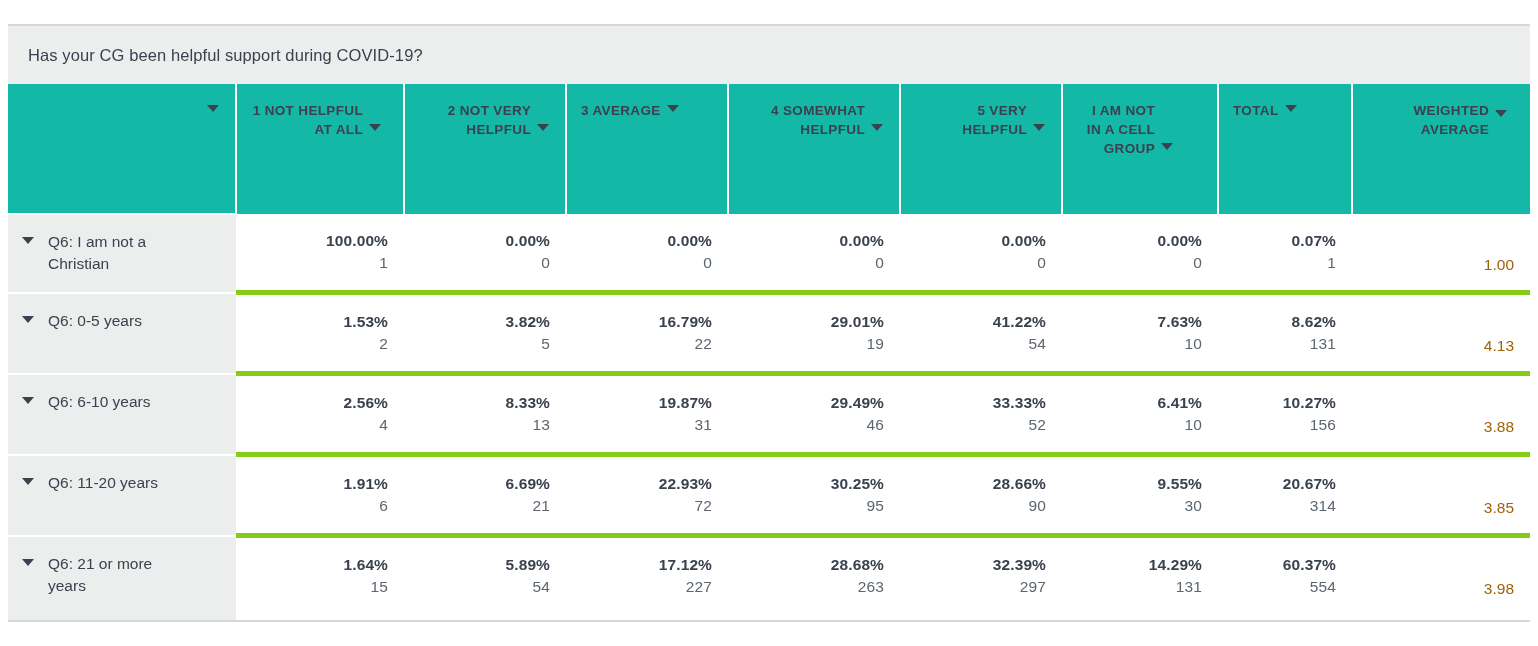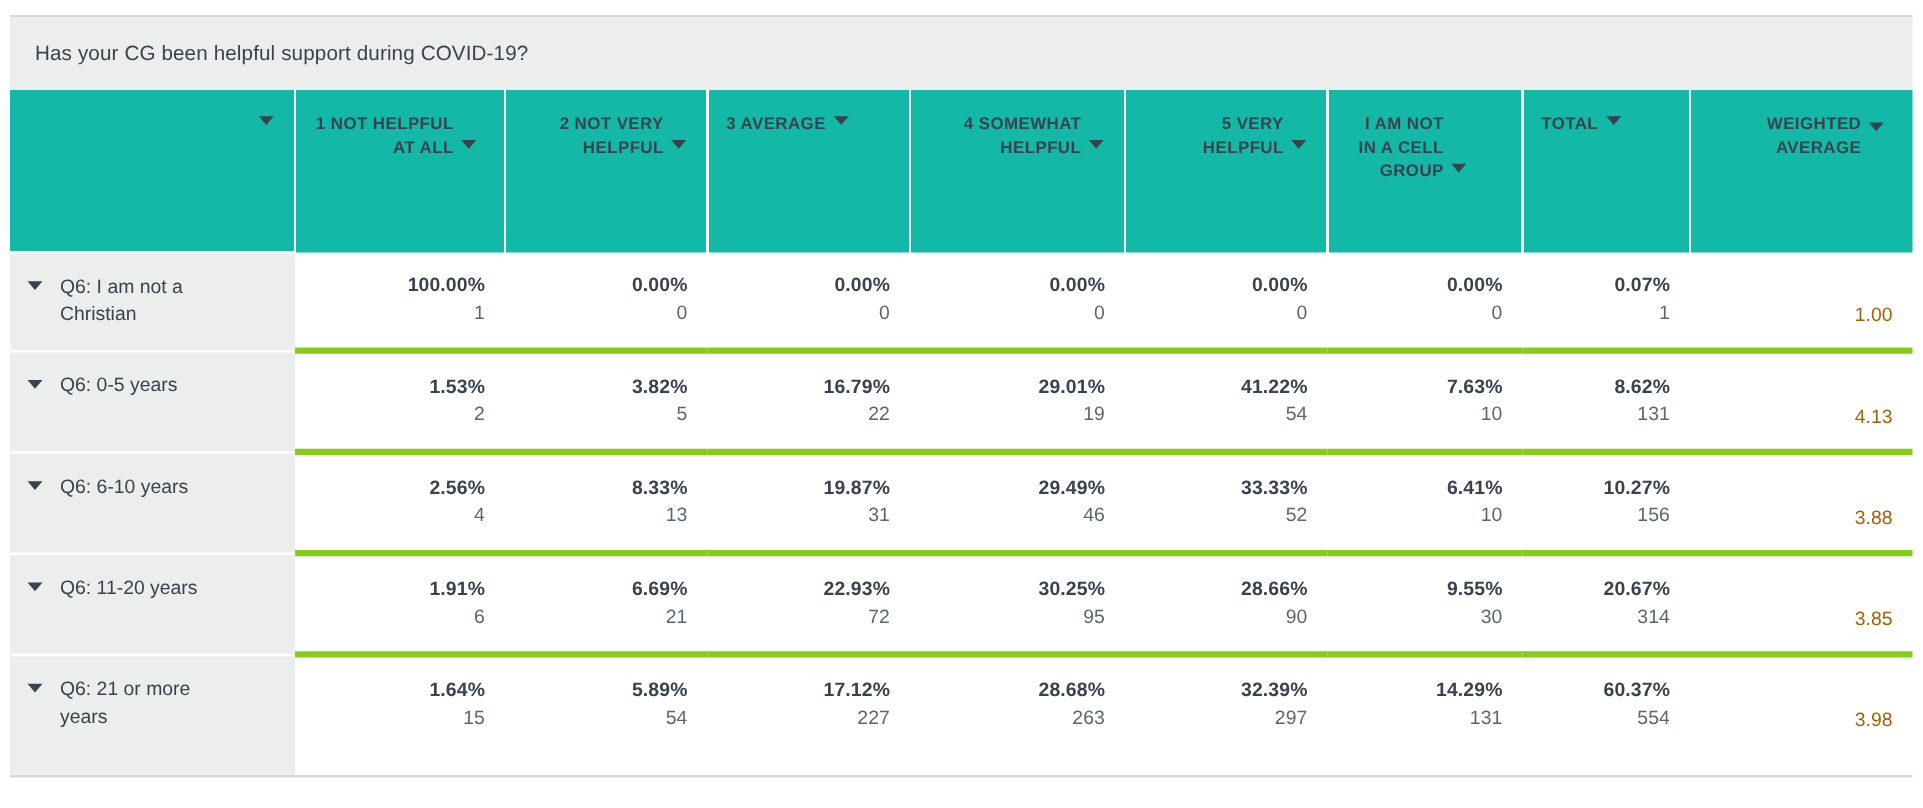--- a/index.html
+++ b/index.html
@@ -16,21 +16,21 @@
   }
 
   .crosstab-wrap {
     width: 1538px;
     padding-top: 12px;
     box-sizing: border-box;
   }
 
   .crosstab {
     width: 1522px;
-    margin: 0 8px;
+    margin: 12px 8px;
     border-top: 2px solid #d6d9d8;
     border-bottom: 2px solid #d6d9d8;
     box-sizing: border-box;
   }
 
   
   .question-bar {
     background: #eceeed;
     height: 58px;
     display: flex;
@@ -153,21 +153,21 @@
     letter-spacing: 0.1px;
   }
   td.wavg {
     font-size: 15.5px;
     color: #a16207;
     padding-top: 40px;
     text-align: right;
   }
   tr.tall td { height: 76px; }
   tr.short td { height: 78px; }
-  tr.last td { height: 96px; }
+  tr.last td { height: 84px; }
 
   tr.tall td.wavg { padding-top: 40px; }
 </style>
 </head>
 <body>
 
 <div class="crosstab-wrap">
   <div class="crosstab">
 
     <div class="question-bar">

